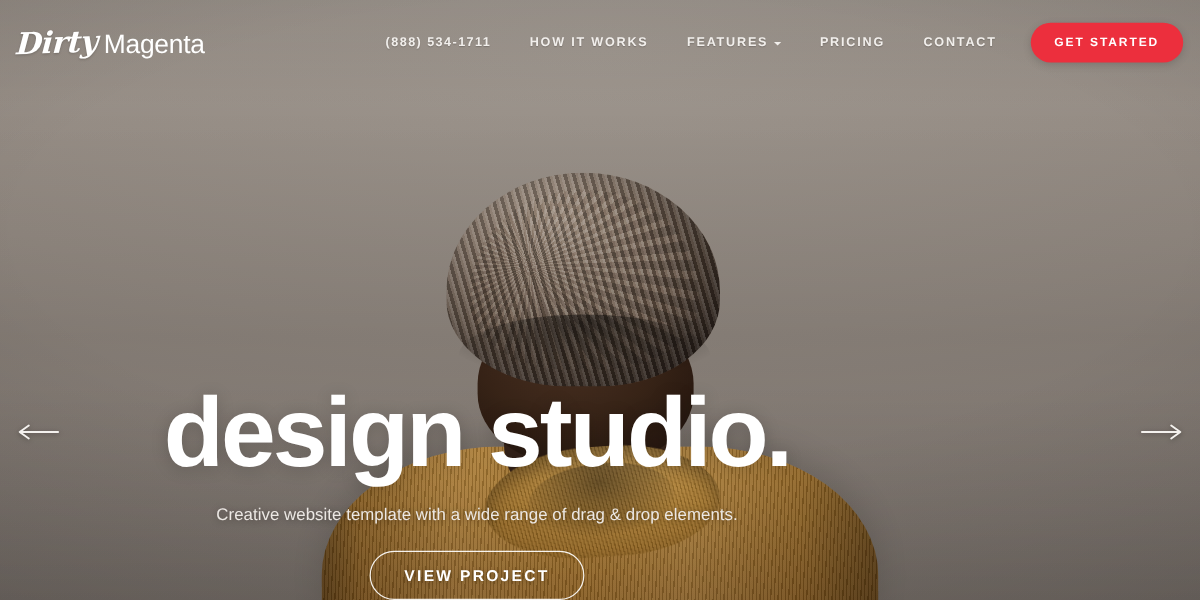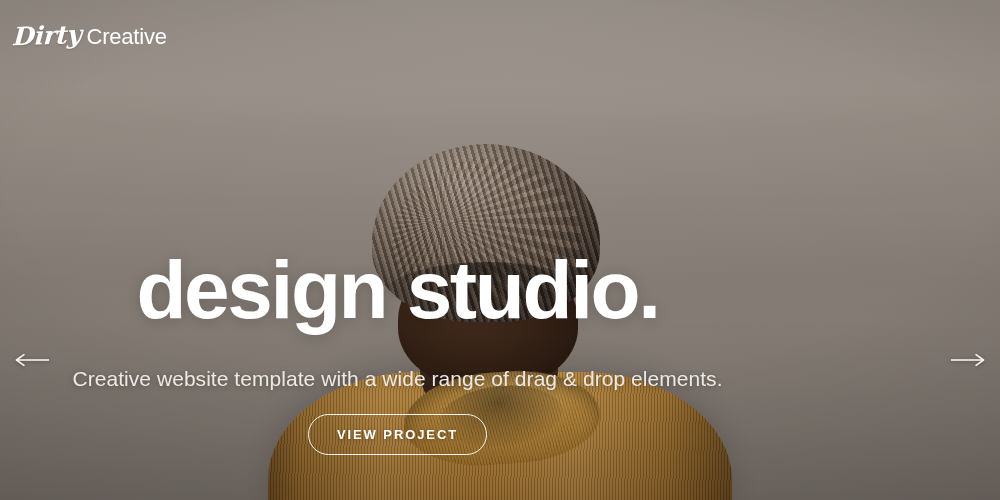--- a/index.html
+++ b/index.html
@@ -205,41 +205,41 @@
     font-family:"Liberation Sans", sans-serif;
     box-shadow:0 2px 7px rgba(0,0,0,.16);
     white-space:nowrap;
   }
 
   
   .hero {
     position:absolute;
     left:0; top:0; width:795px; height:500px;
     display:flex; flex-direction:column;
-    align-items:center; justify-content:flex-start;
+    align-items:center; justify-content:flex-end;
     padding-top:252px;
     z-index:30;
     pointer-events:none;
   }
   .hero > * { pointer-events:auto; }
 
   .hero-title {
     color:#ffffff;
     font-family:"Liberation Sans", sans-serif;
     font-weight:700;
     font-size:82px;
     line-height:.92;
     letter-spacing:-2.4px;
     text-align:center;
     text-shadow:0 2px 14px rgba(0,0,0,.18);
   }
   .hero-subtitle {
-    margin-top:40px;
+    margin-top:22px;
     color:#ece8e4;
-    font-size:21px;
+    font-size:14px;
     font-weight:400;
     letter-spacing:.05px;
     text-align:center;
     text-shadow:0 1px 6px rgba(0,0,0,.34);
   }
   .hero-cta {
     margin-top:23px;
     display:inline-block;
     color:#fff;
     border:1.6px solid rgba(255,255,255,.92);
@@ -288,23 +288,46 @@
     <div class="collar-fold"></div>
   </div>
 
   <div class="bg-vignette"></div>
   <div class="scrim"></div>
 
   <header class="site-header">
 
     <a class="brand" href="#">
       <span class="brand-script">Dirty</span>
-      <span class="brand-plain">Creative</span>
+      <span class="brand-plain">Magenta</span>
     </a>
 
+    <nav class="main-nav">
+
+      <a class="nav-link phone" href="#">(888) 534-1711</a>
+
+      <a class="nav-link" href="#">
+        <span>HOW IT WORKS</span>
+      </a>
+
+      <a class="nav-link" href="#">
+        <span>FEATURES</span>
+        <span class="caret"></span>
+      </a>
+
+      <a class="nav-link" href="#">
+        <span>PRICING</span>
+      </a>
+
+      <a class="nav-link" href="#">
+        <span>CONTACT</span>
+      </a>
+
+      <button class="cta-button">GET STARTED</button>
+    </nav>
   </header>
 
   <section class="hero">
     <h1 class="hero-title">design studio.</h1>
 
     <p class="hero-subtitle">Creative website template with a wide range of drag &amp; drop elements.</p>
 
     <a class="hero-cta" href="#">VIEW PROJECT</a>
   </section>
 

